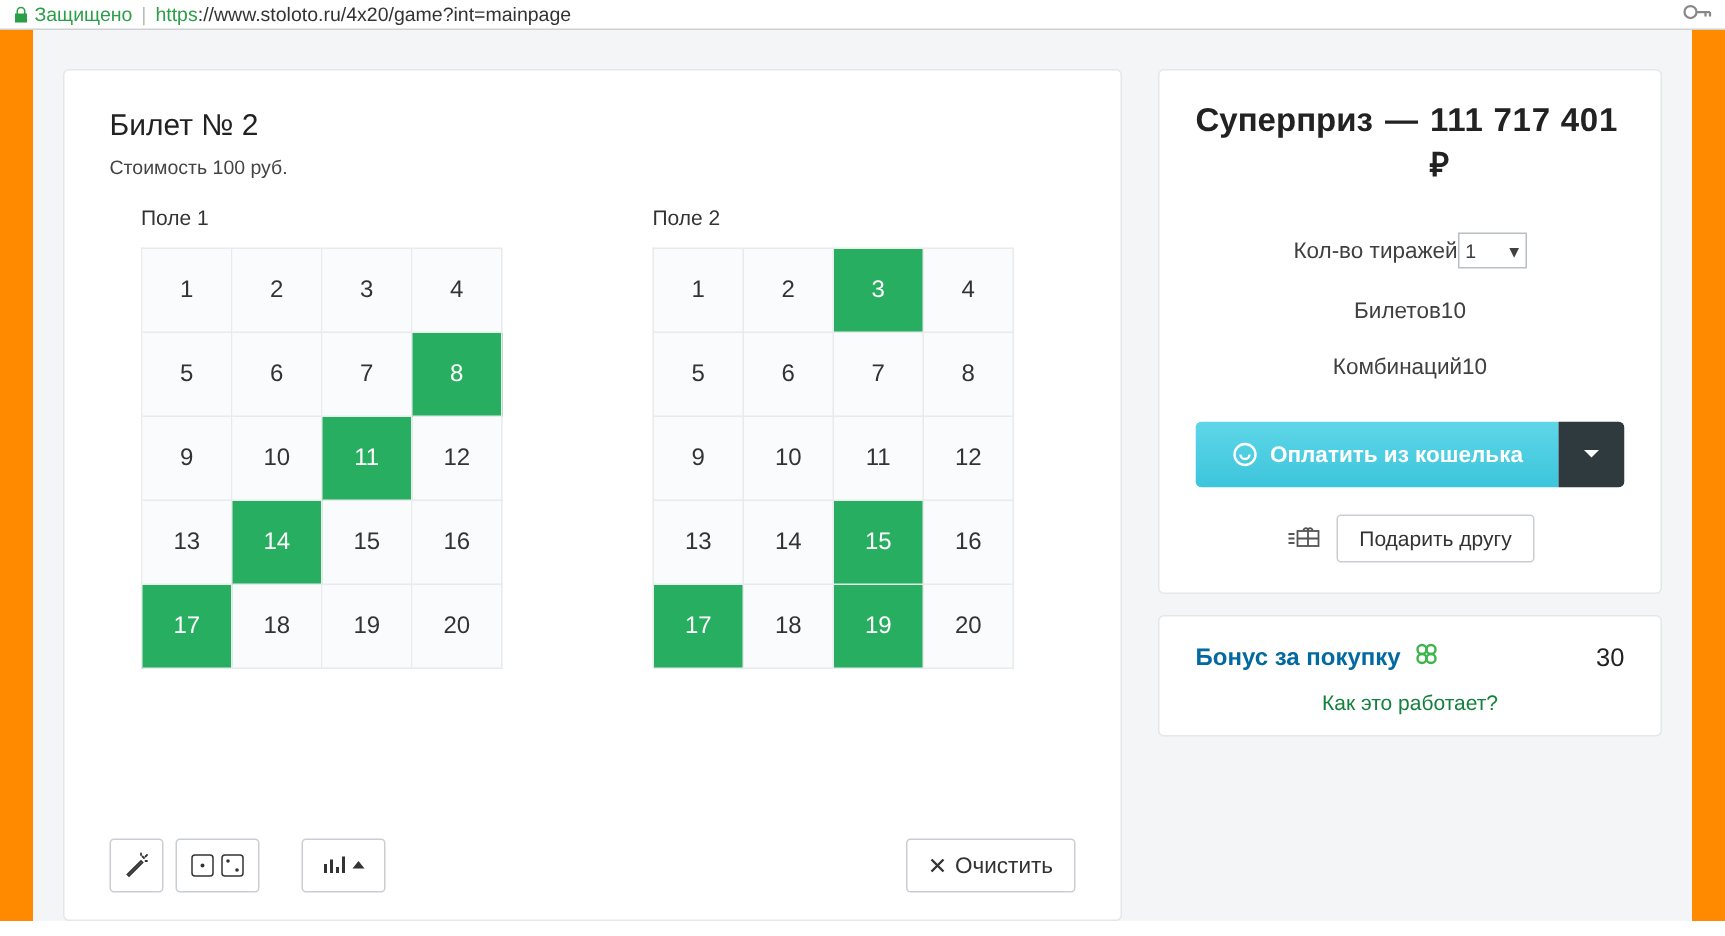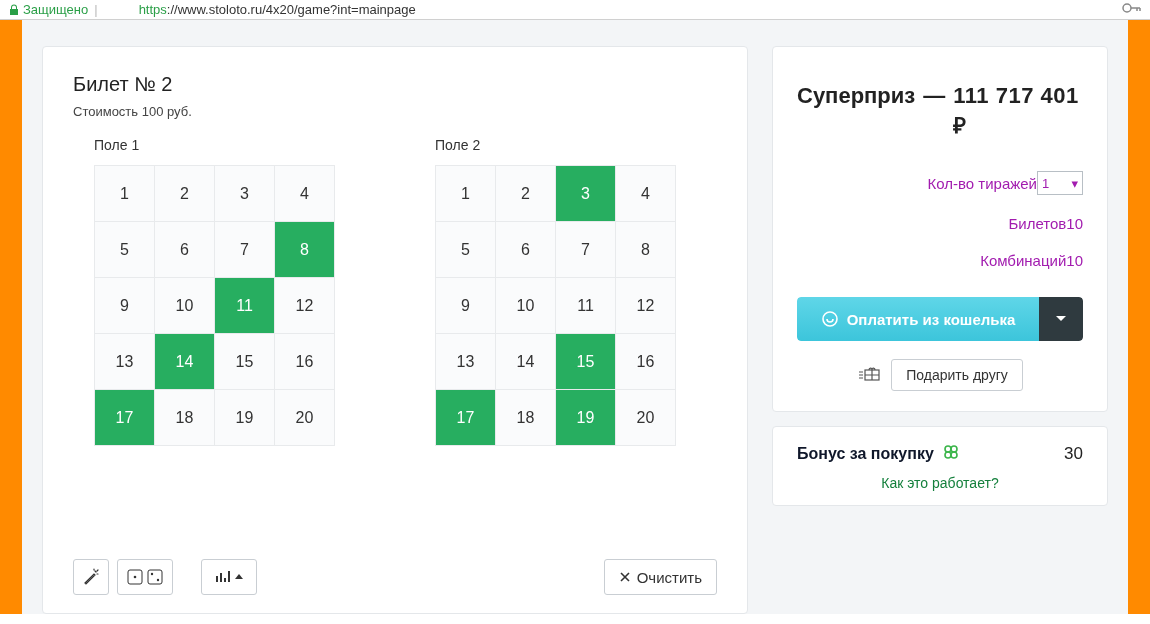--- a/index.html
+++ b/index.html
@@ -15,21 +15,21 @@
   border-bottom: 1px solid #d0d0d0;
   display: flex;
   align-items: center;
   padding: 0 8px;
   font-size: 13px;
   color: #555;
   gap: 6px;
 }
 .addr-bar .lock { color: #2a9f47; display:flex; align-items:center; gap:3px; }
 .addr-bar .sep { color: #bbb; }
-.addr-bar .url { color: #333; margin-left: 35px; }
+.addr-bar .url { color: #333; }
 .addr-bar .url .proto { color: #2a9f47; }
 .addr-bar .key { margin-left: auto; color: #888; }
 .page {
   display: flex;
   height: 594px;
 }
 .side { width: 22px; background: #ff8a00; }
 .content {
   flex: 1;
   background: #f3f5f7;
@@ -94,32 +94,32 @@
 }
 .tb-btn.dbl { min-width: 56px; gap: 4px; }
 .tb-btn svg { display: block; }
 .clear-btn { margin-left: auto; gap: 6px; padding: 0 14px; font-size: 15px; }
 .summary {
   width: 336px;
   display: flex;
   flex-direction: column;
 }
 .summary-card {
-  padding: 36px 24px 20px 24px;
+  padding: 20px 24px 20px 24px;
 }
 .prize-row { display:flex; align-items:baseline; gap:8px; margin-bottom: 22px;}
 .prize-label { font-size: 22px; font-weight: 700; color:#222; }
 .prize-dash { font-size:22px; font-weight:700; color:#222;}
 .prize-value { font-size: 22px; font-weight: 700; color:#222; letter-spacing:0.5px; }
 .sum-line {
   display: flex;
-  justify-content: flex-end;
+  justify-content: center;
   align-items: center;
   font-size: 15px;
-  color: #a21caf;
+  color: #404040;
   padding: 10px 0;
 }
 .sum-line.total { font-weight: 700; font-size: 17px; border-top:1px solid #eef0f2; margin-top:6px; padding-top:14px;}
 .draw-select {
   border: 1px solid #b8bfc5;
   height: 24px;
   min-width: 46px;
   font-size: 13px;
   padding: 0 4px;
   display:flex; align-items:center; justify-content:space-between; gap:4px;
@@ -141,21 +141,21 @@
 .gift-btn {
   border:1px solid #c9ced3; border-radius:3px; background:#fff;
   padding:7px 14px; font-size:14px; color:#333; cursor:pointer;
 }
 .bonus-card {
   margin-top: 14px;
   background:#fff; border:1px solid #e4e7ea; border-radius:4px;
   padding: 16px 24px 14px 24px;
 }
 .bonus-row { display:flex; align-items:center; justify-content:space-between; font-size:16px;}
-.bonus-label { font-weight:700; color:#0f172a; display:flex; align-items:center; gap:8px;}
+.bonus-label { font-weight:700; color:#0369a1; display:flex; align-items:center; gap:8px;}
 .bonus-val { font-weight:400; color:#222; font-size:17px;}
 .how-link { display:block; text-align:center; color:#15803d; font-size:14px; margin-top:10px; cursor:pointer;}
 .clover { color:#3bb54a; }
 </style>
 </head>
 <body>
 
 <div class="addr-bar">
   <span class="lock">
     <svg width="12" height="12" viewBox="0 0 12 12">

